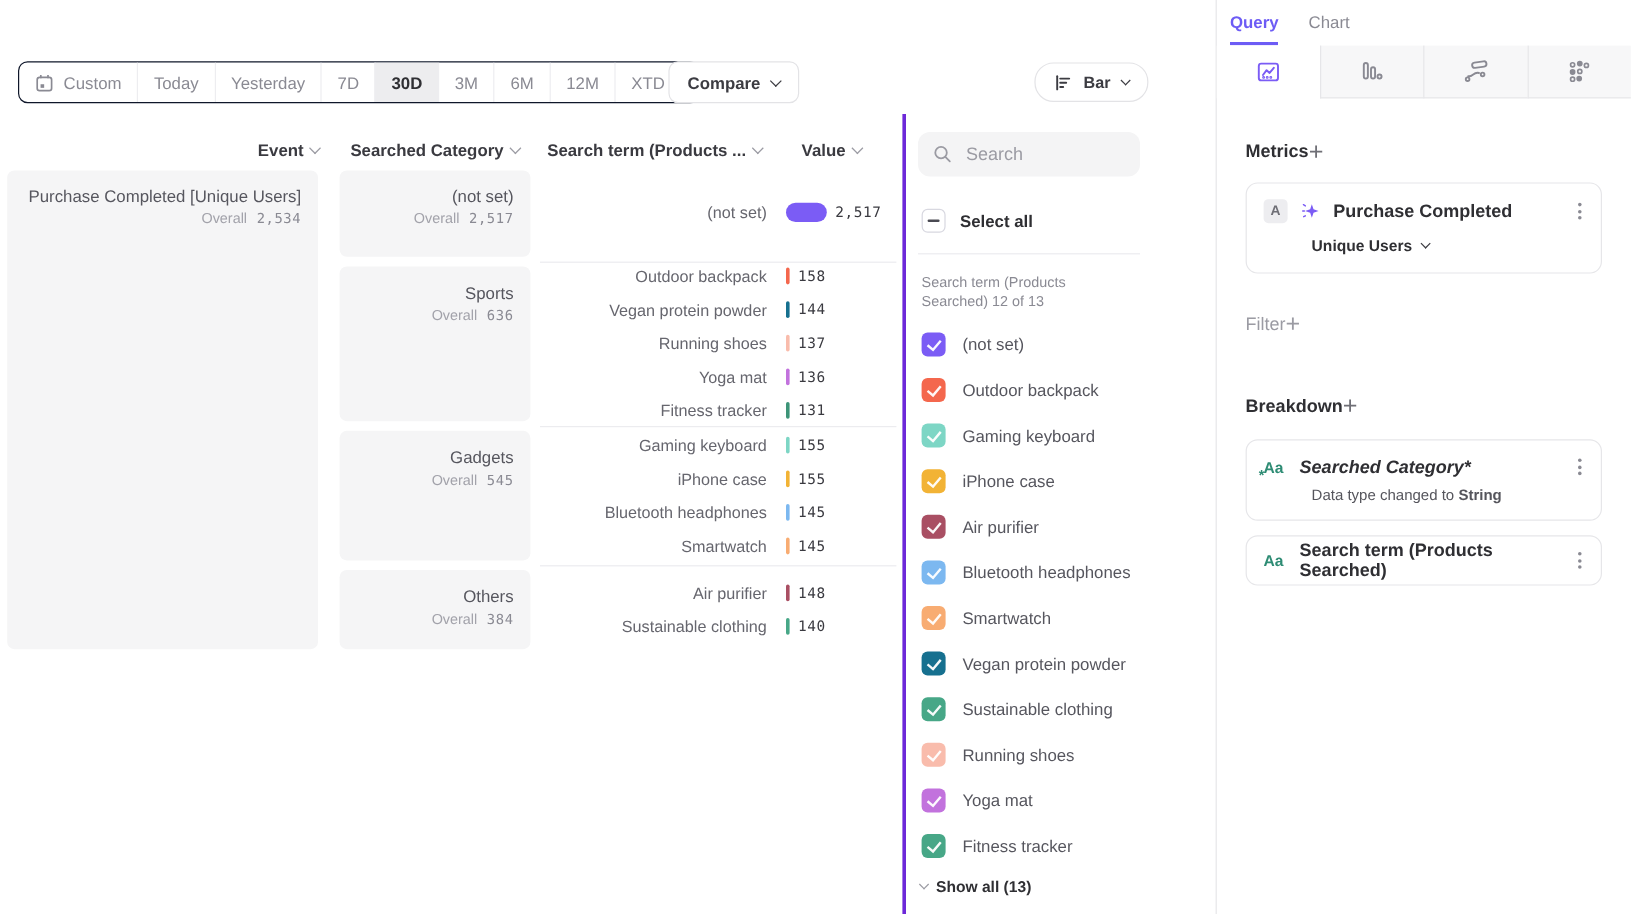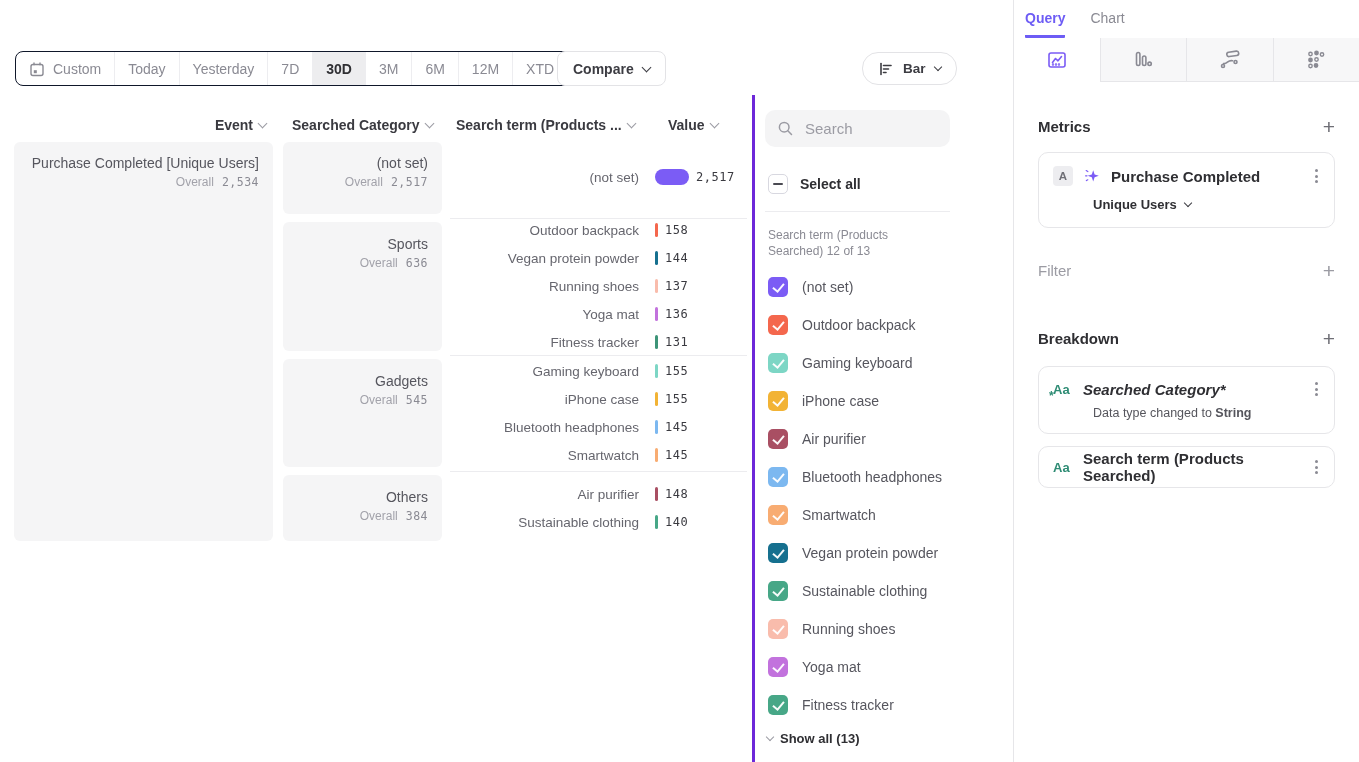--- a/index.html
+++ b/index.html
@@ -52,21 +52,21 @@
   .qtabs{display:flex;gap:25px;padding:10px 0 0 11px;font-size:14px;}
   .qtab{cursor:pointer;padding-bottom:9px;}
   .qtab.active{color:#6d5cf5;font-weight:700;border-bottom:3px solid #6d5cf5;border-radius:0 0 1px 1px;}
   .qtab.idle{color:#8a8a93;font-weight:500;}
   .istrip{display:flex;height:44px;}
   .icell{flex:1;display:flex;align-items:center;justify-content:center;cursor:pointer;box-sizing:border-box;}
   .icell.idle{background:#f7f7f8;border-bottom:1px solid #e6e6e9;border-left:1px solid #e6e6e9;}
   .icell.sel{background:#fff;border-right:0;}
   .icell.idle + .icell.idle{}
   .qcontent{padding:36px 24px 0 24px;}
-  .qrowhead{display:flex;align-items:center;justify-content:space-between;}
+  .qrowhead{display:flex;align-items:center;}
   .qtitle{font-size:15px;font-weight:700;color:#2f2f33;}
   .qtitle.gray{color:#9b9ba3;font-weight:500;}
   .plus{font-size:21px;font-weight:400;color:#6f6f76;line-height:14px;cursor:pointer;}
   .qcard{border:1px solid #e6e6e9;border-radius:10px;padding:13px 14px;box-sizing:border-box;}
   .qcard .r1{display:flex;align-items:center;}
   .badgeA{width:20px;height:20px;background:#ededf0;border-radius:4px;color:#6f6f76;font-size:11.5px;font-weight:700;display:flex;align-items:center;justify-content:center;}
   .mname{margin-left:10px;font-size:15px;font-weight:600;color:#2f2f33;}
   .mname.it{font-style:italic;text-align:center;}
   .kebab{margin-left:auto;display:flex;flex-direction:column;gap:2.5px;padding:2px;cursor:pointer;}
   .kebab i{width:3px;height:3px;border-radius:50%;background:#8a8a93;display:block;}
@@ -146,21 +146,21 @@
 </div>
 <div class="hdr" style="left:456px;">
   <span>Search term (Products ...</span>
     <span class="chev"></span>
 </div>
 <div class="hdr" style="left:668px;">
   <span>Value</span>
     <span class="chev"></span>
 </div>
 
-<div class="card" style="left:14px;top:142px;width:259px;height:399px;">
+<div class="card" style="left:6px;top:142px;width:259px;height:399px;">
   <div class="t">Purchase Completed [Unique Users]</div>
   <div class="ov"><span>Overall</span><span class="n mono">2,534</span></div>
 </div>
 
 <div class="card" style="left:283px;top:142px;width:159px;height:72px;">
   <div class="t">(not set)</div>
   <div class="ov"><span>Overall</span><span class="n mono">2,517</span></div>
 </div>
 <div class="card" style="left:283px;top:222px;width:159px;height:129px;padding-top:14px;">
   <div class="t">Sports</div>

